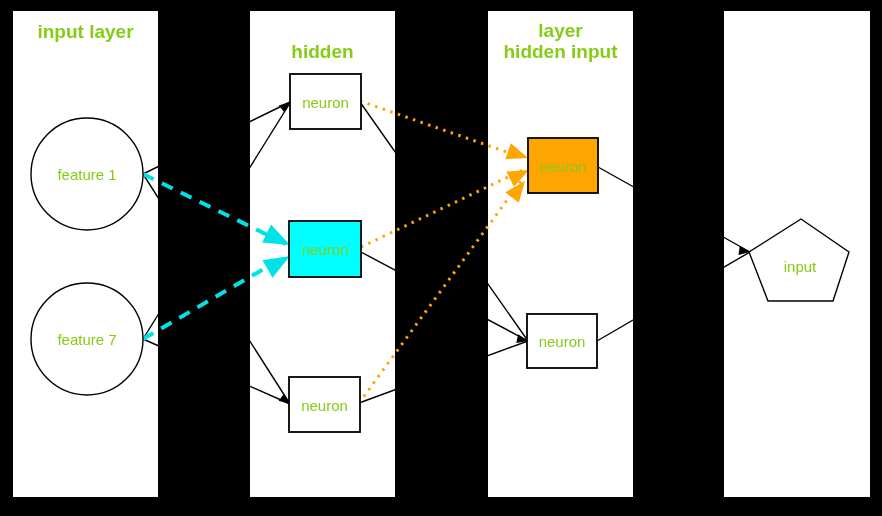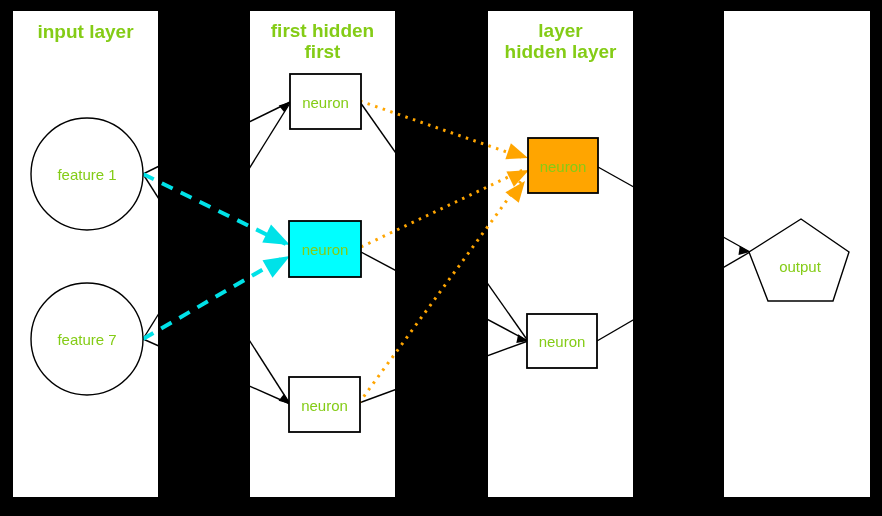--- a/index.html
+++ b/index.html
@@ -62,26 +62,25 @@
       <circle cx="87" cy="339" r="56" fill="#ffffff" stroke="#000000" stroke-width="1.4"></circle>
       <rect x="290" y="74" width="71" height="55" fill="#ffffff" stroke="#000000" stroke-width="1.8"></rect>
       <rect x="289" y="221" width="72" height="56" fill="#00ffff" stroke="#000000" stroke-width="1.8"></rect>
       <rect x="289" y="377" width="71" height="55" fill="#ffffff" stroke="#000000" stroke-width="1.8"></rect>
       <rect x="528" y="138" width="70" height="55" fill="#ffa500" stroke="#000000" stroke-width="1.8"></rect>
       <rect x="527" y="314" width="70" height="54" fill="#ffffff" stroke="#000000" stroke-width="1.8"></rect>
       <polygon points="801,219 849,252 833,301 768,301 749,252" fill="#ffffff" stroke="#000000" stroke-width="1.4"></polygon>
     </svg>
 
   <div class="lbl title" style="left: 85.5px; top: 30.5px;">input layer</div>
-  <div class="lbl title" style="left: 322.5px; top: 29.5px;">first hidden</div>
-  <div class="lbl title" style="left: 322.5px; top: 50.5px;">first</div>
+  <div class="lbl title" style="left: 322.5px; top: 50.5px;">hidden</div>
   <div class="lbl title" style="left: 560.5px; top: 29.5px;">layer</div>
-  <div class="lbl title" style="left: 560.5px; top: 50.5px;">hidden layer</div>
+  <div class="lbl title" style="left: 560.5px; top: 50.5px;">hidden input</div>
 
   <div class="lbl" style="left: 87px; top: 174px; text-align: center;">feature 1</div>
   <div class="lbl" style="left: 87px; top: 339px;">feature 7</div>
   <div class="lbl" style="left: 325.5px; top: 101.5px;">neuron</div>
   <div class="lbl" style="left: 325px; top: 249px;">neuron</div>
   <div class="lbl" style="left: 324.5px; top: 404.5px;">neuron</div>
   <div class="lbl" style="left: 563px; top: 165.5px;">neuron</div>
   <div class="lbl" style="left: 562px; top: 341px;">neuron</div>
-  <div class="lbl" style="left: 800px; top: 266px;">output</div>
+  <div class="lbl" style="left: 800px; top: 266px;">input</div>
 </div>
 
 </body></html>

